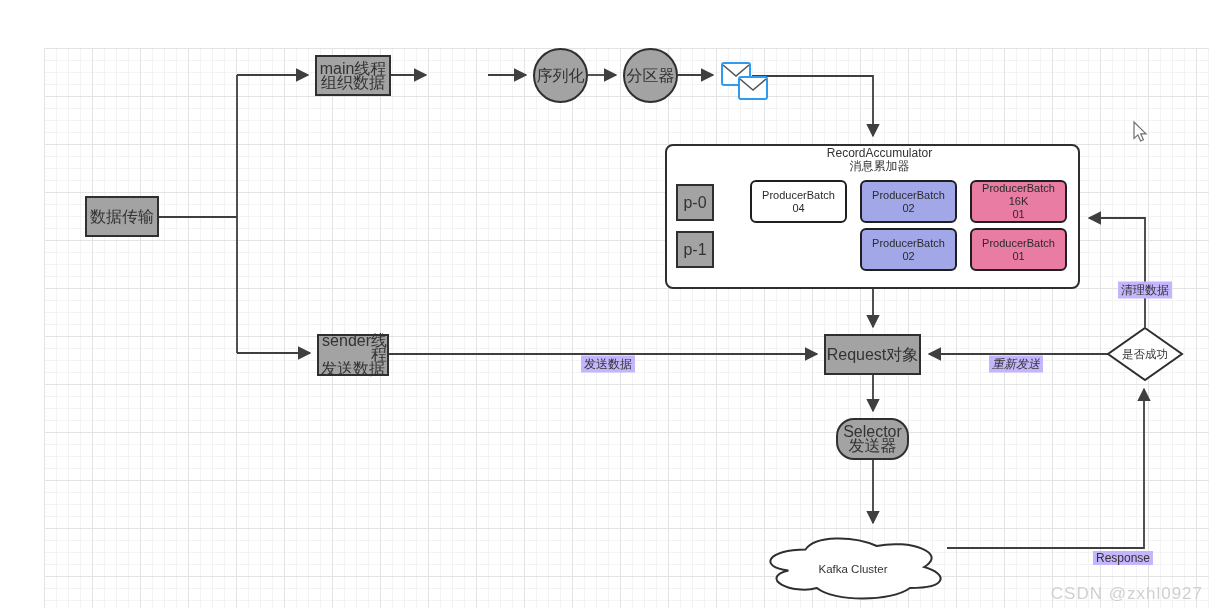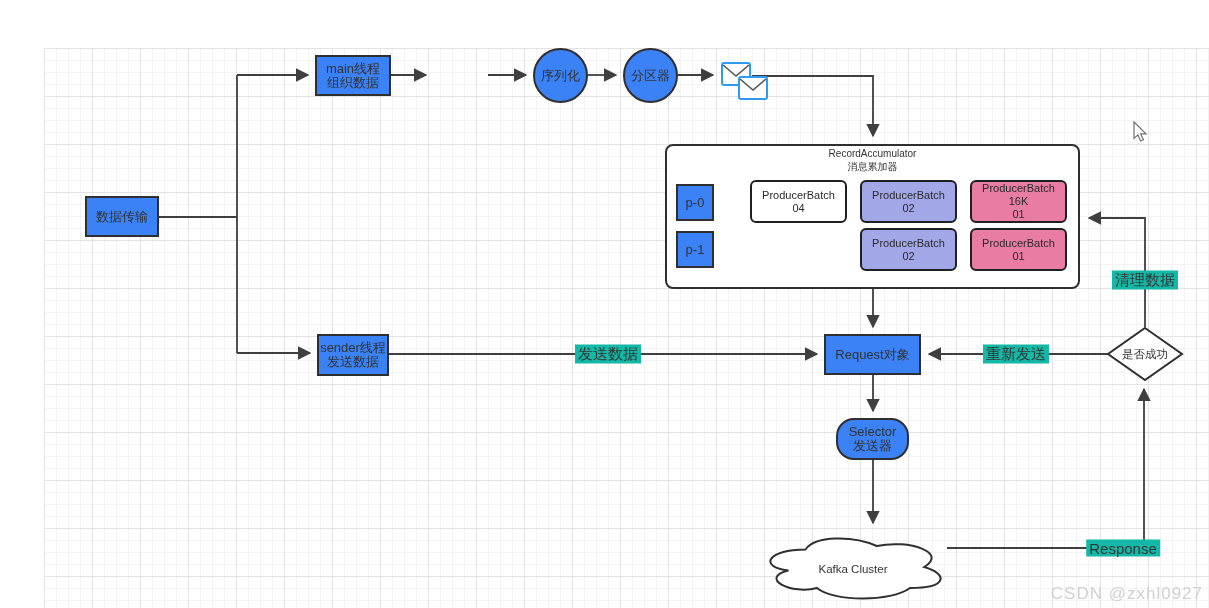--- a/index.html
+++ b/index.html
@@ -5,37 +5,37 @@
   html,body{margin:0;padding:0;}
   body{font-family:"Liberation Sans","DejaVu Sans",sans-serif;background:#fff;}
   #stage{position:relative;width:1209px;height:608px;background:#ffffff;overflow:hidden;}
   #grid{position:absolute;left:44px;top:48px;right:0;bottom:0;
     background-image:
       linear-gradient(to right,#e3e3e3 1px,transparent 1px),
       linear-gradient(to bottom,#e3e3e3 1px,transparent 1px),
       linear-gradient(to right,#f3f3f3 1px,transparent 1px),
       linear-gradient(to bottom,#f3f3f3 1px,transparent 1px);
     background-size:48px 48px,48px 48px,12px 12px,12px 12px;}
-  .node{position:absolute;box-sizing:border-box;background:#3b82f6;border:2px solid #2f2f2f;
+  .node{position:absolute;box-sizing:border-box;background:#a3a3a3;border:2px solid #2f2f2f;
     display:flex;flex-direction:column;align-items:center;justify-content:center;
-    font-size:13px;color:#333;text-align:center;line-height:14px;z-index:3;}
+    font-size:16px;color:#333;text-align:center;line-height:14px;z-index:3;}
   .rounded{border-radius:18px;}
   .circle{border-radius:50%;}
   .container-box{position:absolute;box-sizing:border-box;background:#fff;border:2px solid #2f2f2f;
     border-radius:8px;z-index:2;}
   .container-title{position:absolute;left:665px;top:147px;width:415px;text-align:center;
-    font-size:10px;color:#333;line-height:13px;z-index:3;}
+    font-size:12px;color:#333;line-height:13px;z-index:3;padding-left:7px;}
   .batch{position:absolute;box-sizing:border-box;border:2px solid #1f1f1f;border-radius:6px;
     display:flex;flex-direction:column;align-items:center;justify-content:center;
     font-size:11px;line-height:13px;color:#2a2a2a;text-align:center;z-index:3;}
   .batch.white{background:#ffffff;}
   .batch.blue{background:#A2A7E8;}
   .batch.pink{background:#E87CA3;}
-  .edge-label{position:absolute;background:#14b8a6;font-size:15px;color:#333;
-    padding:0 3px;z-index:4;transform:translate(-50%,-50%);white-space:nowrap;}
+  .edge-label{position:absolute;background:#c4b5fd;font-size:12px;color:#333;
+    padding:0 3px;z-index:4;transform:translate(-50%,-50%);white-space:nowrap;margin-top:10px;}
   .cloud-label{position:absolute;left:758px;top:534px;width:190px;height:70px;display:flex;
     align-items:center;justify-content:center;font-size:11.5px;color:#333;z-index:3;}
   .diamond-label{position:absolute;left:1108px;top:347px;width:74px;text-align:center;
     font-size:11.5px;color:#333;z-index:4;}
   #edges{position:absolute;left:0;top:0;width:1209px;height:608px;z-index:2;}
   #watermark{position:absolute;right:6px;bottom:4px;font-size:17px;color:#d0d0d0;
     letter-spacing:1px;z-index:6;}
 </style>
 </head>
 <body>
@@ -150,18 +150,18 @@
   <div class="node rounded" style="left:836px;top:418px;width:73px;height:42px;">
     <span>Selector</span>
     <span>发送器</span>
   </div>
 
   <div class="cloud-label">Kafka Cluster</div>
 
   <div class="diamond-label">是否成功</div>
 
   <span class="edge-label" style="left:608px;top:354px;">发送数据</span>
-  <span class="edge-label" style="left:1016px;top:354px;">重新发送</span>
+  <span class="edge-label" style="left:1016px;top:354px;font-style:italic;">重新发送</span>
   <span class="edge-label" style="left:1145px;top:280px;">清理数据</span>
   <span class="edge-label" style="left:1123px;top:548px;">Response</span>
 
   <div id="watermark">CSDN @zxhl0927</div>
 </div>
 
 </body></html>

